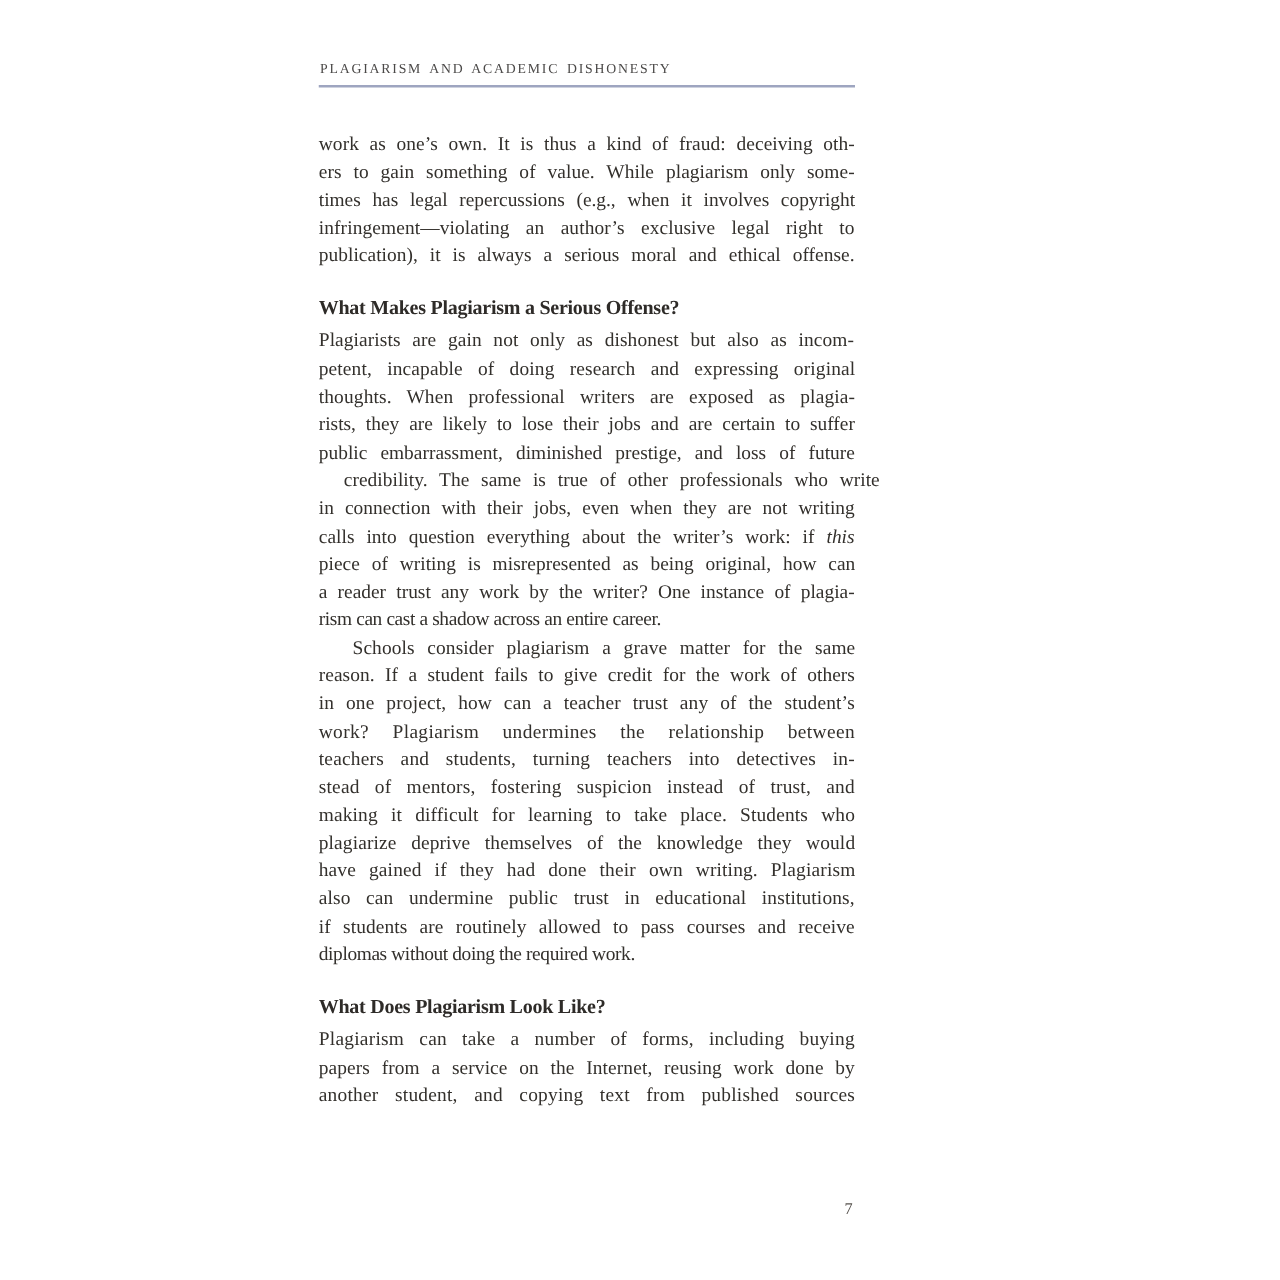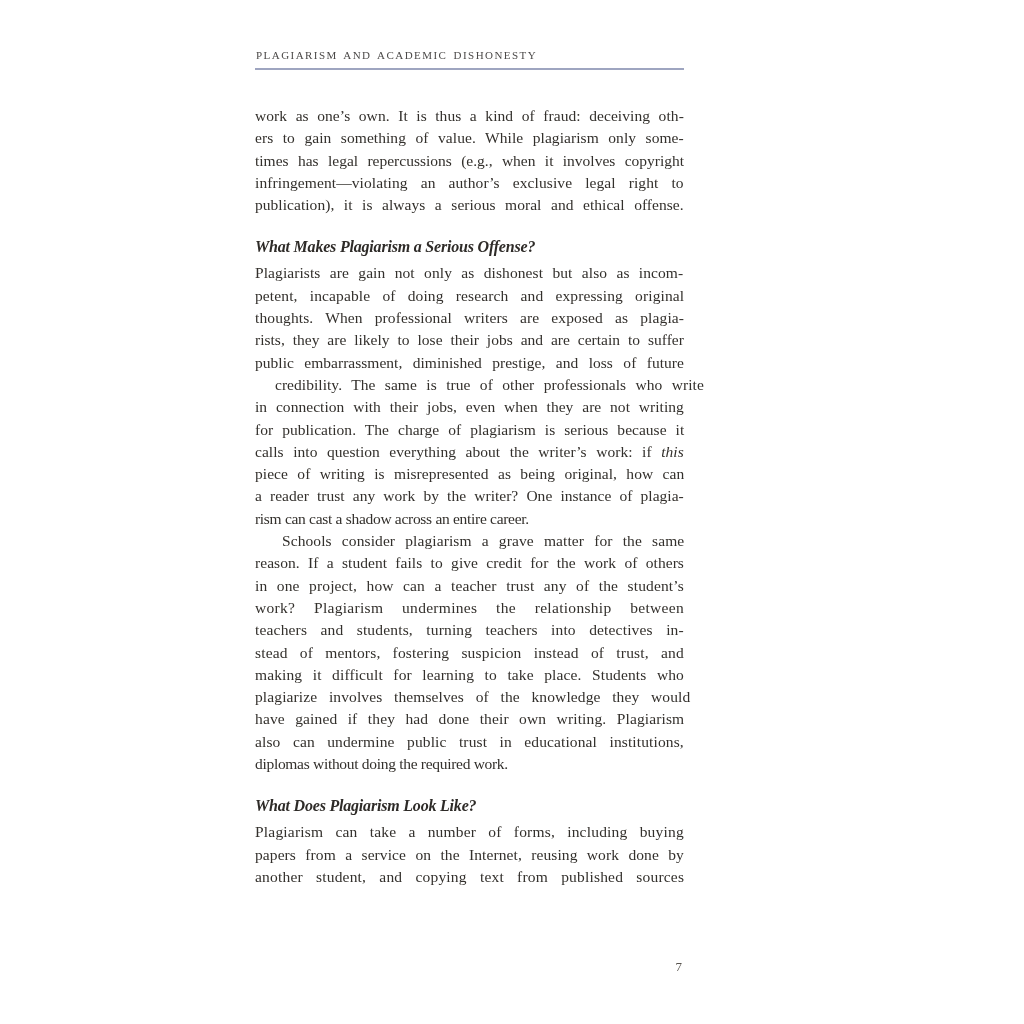--- a/index.html
+++ b/index.html
@@ -21,21 +21,21 @@
   }
   .text-column {
     position: absolute; left: 255px; top: 105px; width: 429px;
     color: #33302c;
   }
   .para { margin: 0; }
   .line { line-height: 22.3px; white-space: nowrap; }
   .line .ltxt { font-size: 15.5px; letter-spacing: -0.3px; }
   .line.indent { padding-left: 27px; }
   .section-heading {
-    font-size: 16px; font-weight: bold; font-style: italic;
+    font-size: 16px; font-weight: bold; 
     line-height: 22px; margin: 20px 0 4px 0; letter-spacing: -0.2px;
     color: #2e2b28;
   }
   .folio {
     position: absolute; left: 255px; top: 959px; width: 427px;
     text-align: right; font-size: 13px; color: #57534e;
   }
 </style>
 </head>
 <body>
@@ -53,37 +53,37 @@
       </div>
       <div class="section-heading">What Makes Plagiarism a Serious Offense?</div>
       <div class="para">
         <div class="line"><span class="ltxt" style="word-spacing: 5.4px; letter-spacing: 0.08px;">Plagiarists are gain not only as dishonest but also as incom-</span></div>
         <div class="line"><span class="ltxt" style="word-spacing: 8.17px; letter-spacing: 0.12px;">petent, incapable of doing research and expressing original</span></div>
         <div class="line"><span class="ltxt" style="word-spacing: 8.08px; letter-spacing: 0.12px;">thoughts. When professional writers are exposed as plagia-</span></div>
         <div class="line"><span class="ltxt" style="word-spacing: 4.04px; letter-spacing: 0.01px;">rists, they are likely to lose their jobs and are certain to suffer</span></div>
         <div class="line"><span class="ltxt" style="word-spacing: 6.55px; letter-spacing: 0.02px;">public embarrassment, diminished prestige, and loss of future</span></div>
         <div class="line"><span class="ltxt" style="word-spacing: 5.52px; letter-spacing: 0.04px; margin-left: 20px;">credibility. The same is true of other professionals who write</span></div>
         <div class="line"><span class="ltxt" style="word-spacing: 4.89px; letter-spacing: 0.04px; text-align: center;">in connection with their jobs, even when they are not writing</span></div>
-        <div class="line"><span class="ltxt" style="word-spacing: 5.15px; letter-spacing: 0.02px;">for publication. The charge of plagiarism is serious because it</span></div>
         <div class="line"><span class="ltxt" style="word-spacing: 5.63px; letter-spacing: 0.04px;">calls into question everything about the writer’s work: if <i>this</i></span></div>
         <div class="line"><span class="ltxt" style="word-spacing: 5.46px; letter-spacing: 0.05px;">piece of writing is misrepresented as being original, how can</span></div>
         <div class="line"><span class="ltxt" style="word-spacing: 4.24px; letter-spacing: 0.02px;">a reader trust any work by the writer? One instance of plagia-</span></div>
         <div class="line"><span class="ltxt">rism can cast a shadow across an entire career.</span></div>
       </div>
       <div class="para">
         <div class="line indent"><span class="ltxt" style="word-spacing: 6.19px; letter-spacing: 0.09px;">Schools consider plagiarism a grave matter for the same</span></div>
         <div class="line"><span class="ltxt" style="word-spacing: 4.38px; letter-spacing: 0.05px;">reason. If a student fails to give credit for the work of others</span></div>
         <div class="line"><span class="ltxt" style="word-spacing: 5.49px; letter-spacing: 0.13px;">in one project, how can a teacher trust any of the student’s</span></div>
         <div class="line"><span class="ltxt" style="word-spacing: 14.58px; letter-spacing: 0.3px;">work? Plagiarism undermines the relationship between</span></div>
         <div class="line"><span class="ltxt" style="word-spacing: 9.29px; letter-spacing: 0.17px;">teachers and students, turning teachers into detectives in-</span></div>
         <div class="line"><span class="ltxt" style="word-spacing: 8.12px; letter-spacing: 0.17px;">stead of mentors, fostering suspicion instead of trust, and</span></div>
         <div class="line"><span class="ltxt" style="word-spacing: 6.53px; letter-spacing: 0.12px; text-align: center;">making it difficult for learning to take place. Students who</span></div>
-        <div class="line"><span class="ltxt" style="word-spacing: 7.72px; letter-spacing: 0.11px;">plagiarize involves themselves of the knowledge they would</span></div>
+        <div class="line"><span class="ltxt" style="word-spacing: 7.72px; letter-spacing: 0.11px;">plagiarize deprive themselves of the knowledge they would</span></div>
         <div class="line"><span class="ltxt" style="word-spacing: 6.4px; letter-spacing: 0.13px;">have gained if they had done their own writing. Plagiarism</span></div>
         <div class="line"><span class="ltxt" style="word-spacing: 8.45px; letter-spacing: 0.12px;">also can undermine public trust in educational institutions,</span></div>
+        <div class="line"><span class="ltxt" style="word-spacing: 5.9px; letter-spacing: 0.07px;">if students are routinely allowed to pass courses and receive</span></div>
         <div class="line"><span class="ltxt">diplomas without doing the required work.</span></div>
       </div>
       <div class="section-heading">What Does Plagiarism Look Like?</div>
       <div class="para">
         <div class="line"><span class="ltxt" style="word-spacing: 8.06px; letter-spacing: 0.2px; text-align: right;">Plagiarism can take a number of forms, including buying</span></div>
         <div class="line"><span class="ltxt" style="word-spacing: 5.39px; letter-spacing: 0.09px;">papers from a service on the Internet, reusing work done by</span></div>
         <div class="line"><span class="ltxt" style="word-spacing: 9.11px; letter-spacing: 0.19px;">another student, and copying text from published sources</span></div>
       </div>
     </div>
   <div class="folio">7</div>

